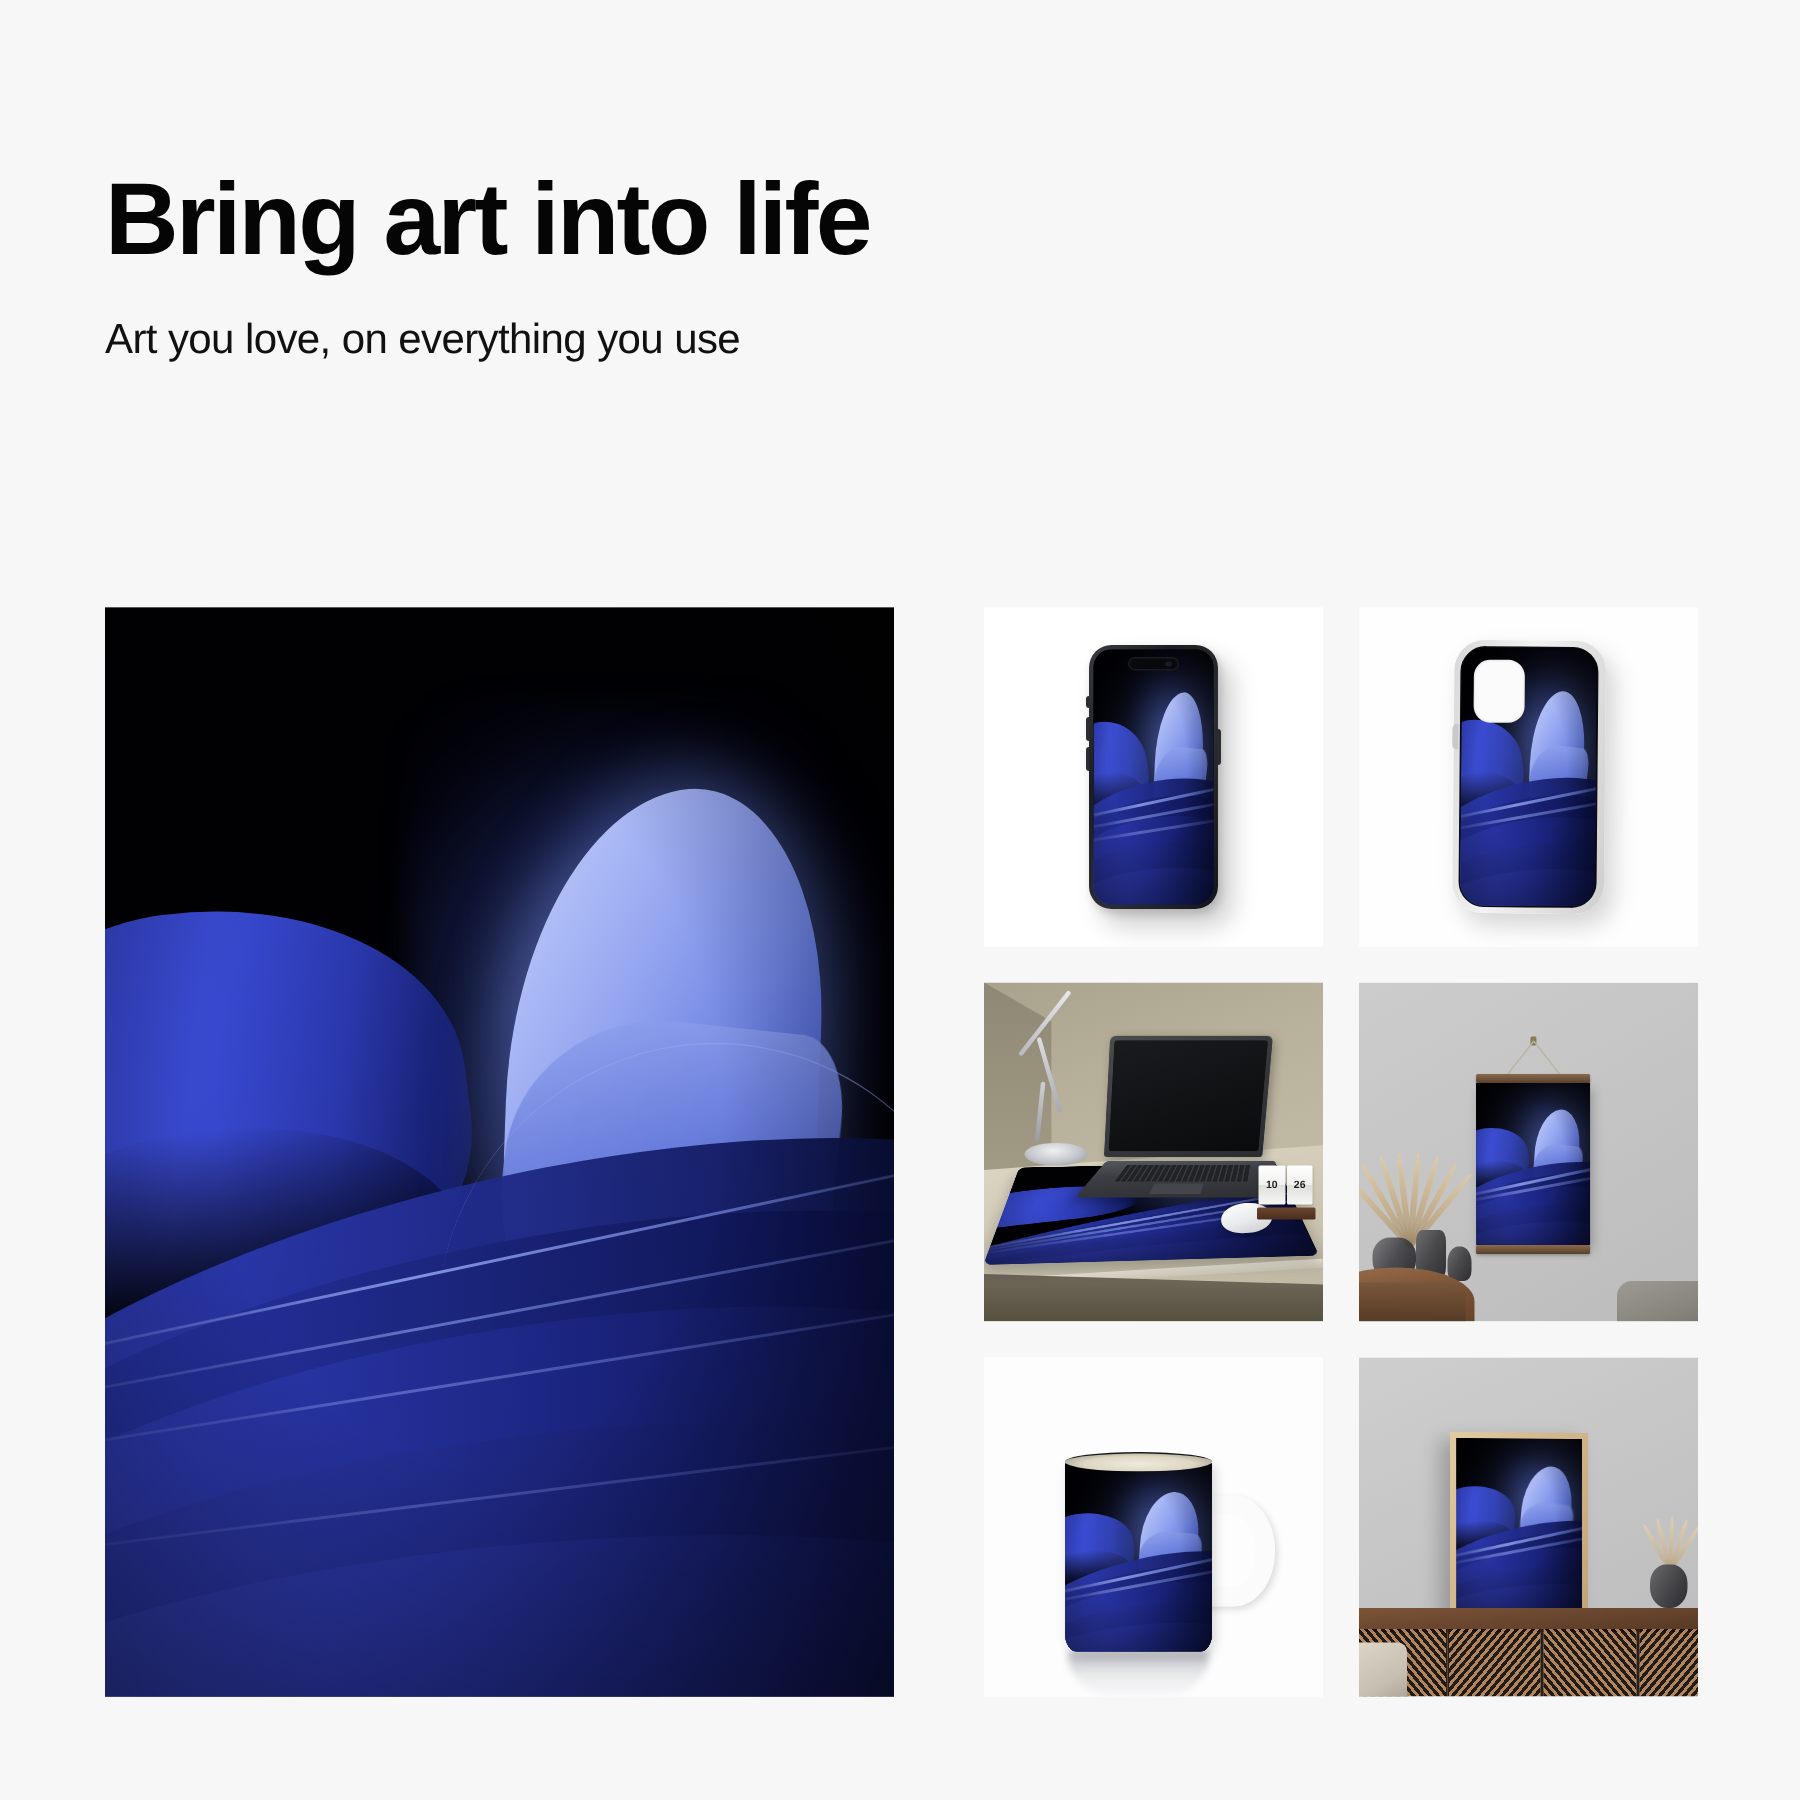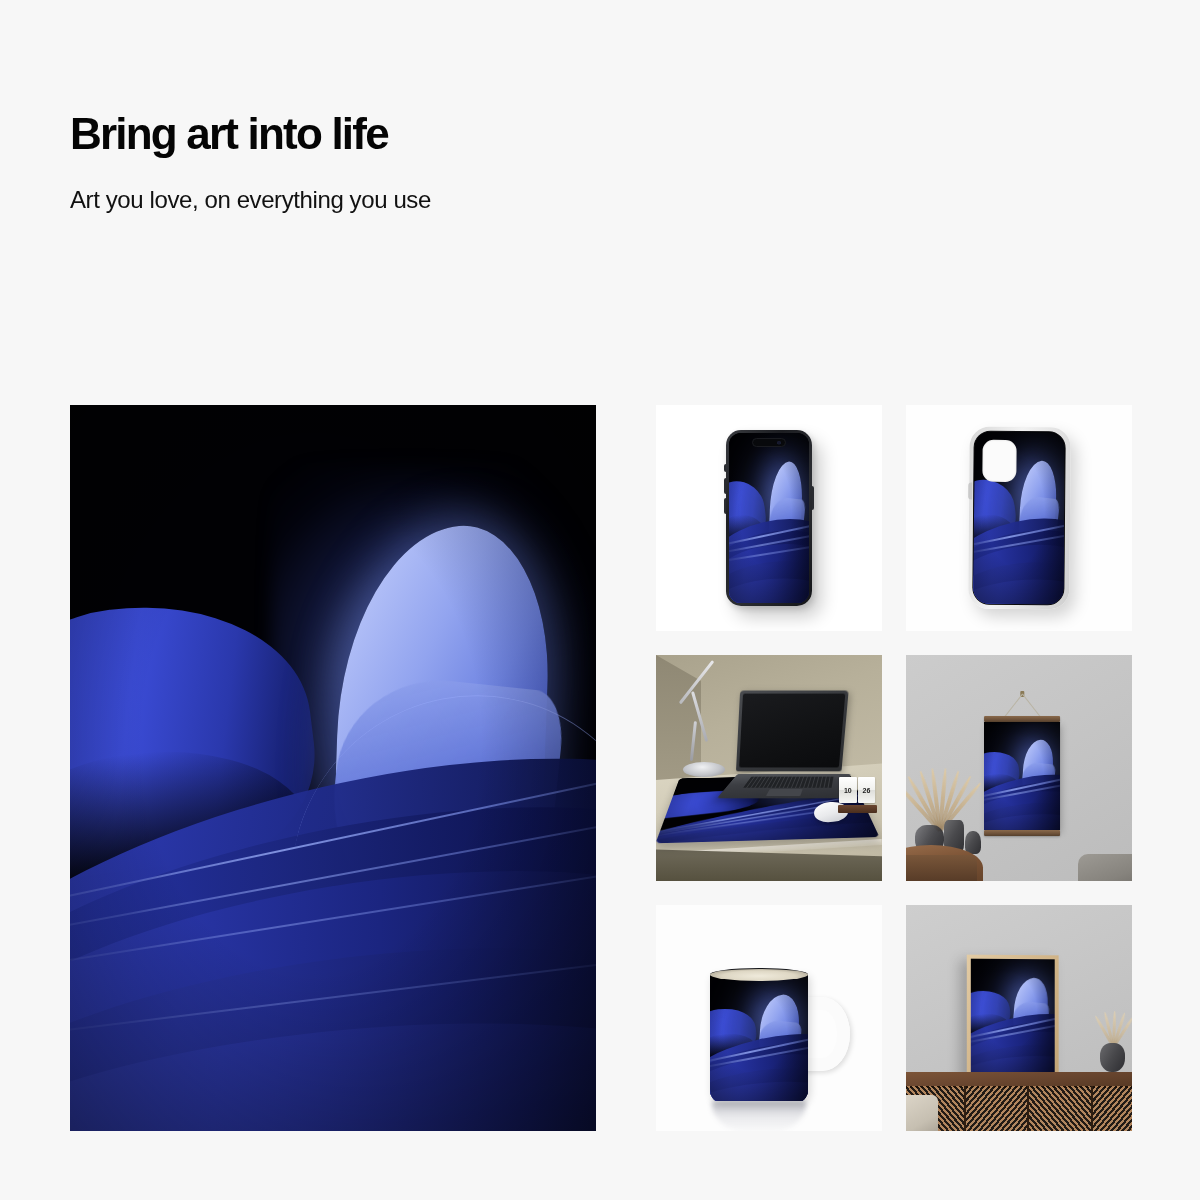--- a/index.html
+++ b/index.html
@@ -17,31 +17,31 @@
     position: relative;
     width: 1200px;
     height: 1200px;
     background: #f7f7f7;
   }
 
   
   .header { position: absolute; left: 70px; top: 112px; }
 
   .headline {
-    font-size: 44px;
+    font-size: 68px;
     font-weight: 700;
     letter-spacing: -1.8px;
     color: #050505;
     line-height: 1.02;
     font-stretch: condensed;
   }
 
   .subhead {
     margin-top: 30px;
-    font-size: 24px;
+    font-size: 28px;
     font-weight: 400;
     letter-spacing: -0.4px;
     color: #111111;
     line-height: 1.1;
   }
 
   
   .gallery {
     position: absolute;
     left: 70px;

